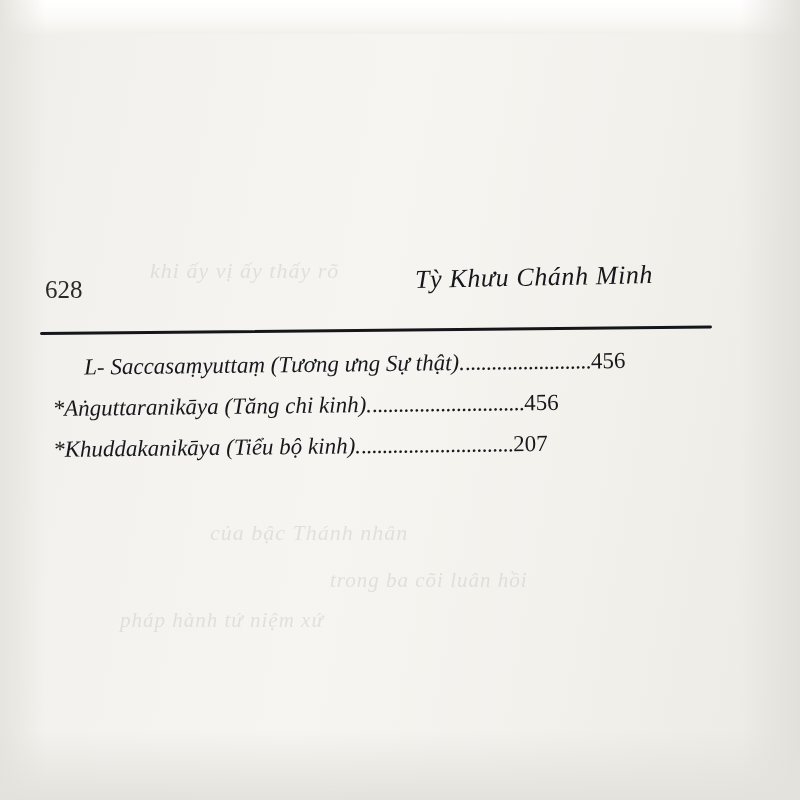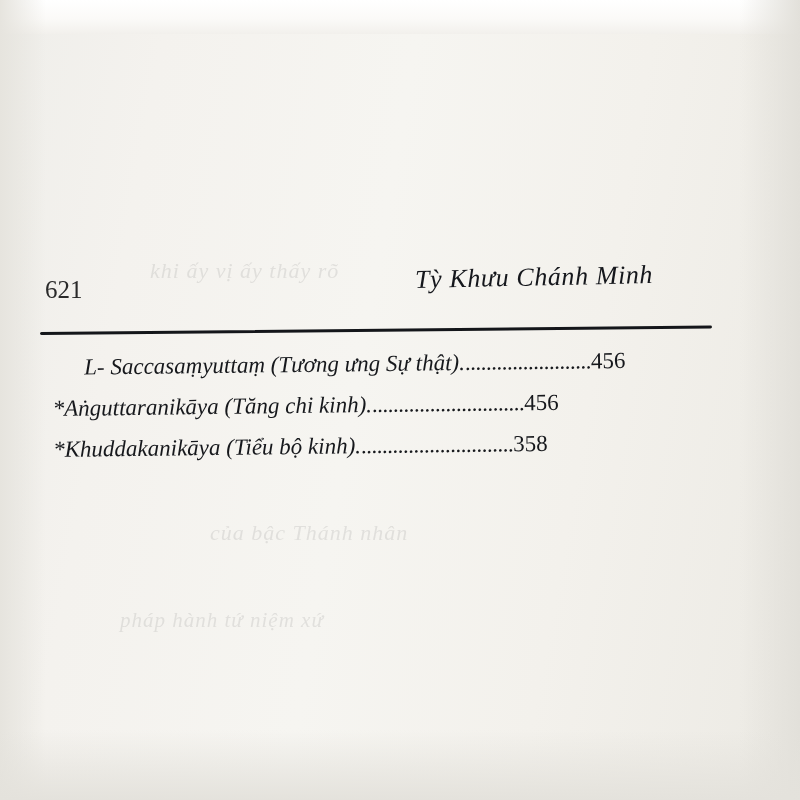--- a/index.html
+++ b/index.html
@@ -135,41 +135,42 @@
 <div class="page-photo">
   <div class="book-page">
 
     <div class="page-top-shade"></div>
     <div class="page-left-shade"></div>
     <div class="page-right-shade"></div>
     <div class="page-bottom-shade"></div>
 
     <div class="ghost-text" style="left:150px; top:258px; font-size:22px;">khi ấy vị ấy thấy rõ</div>
     <div class="ghost-text" style="left:210px; top:520px; font-size:22px;">của bậc Thánh nhân</div>
+    <div class="ghost-text" style="left:330px; top:568px; font-size:21px;">trong ba cõi luân hồi</div>
     <div class="ghost-text" style="left:120px; top:608px; font-size:21px;">pháp hành tứ niệm xứ</div>
 
-    <div class="folio">621</div>
+    <div class="folio">628</div>
 
     <div class="running-head">Tỳ Khưu Chánh Minh</div>
 
     <div class="rule"></div>
 
     <div class="toc">
 
       <div class="toc-line l1">
         <span class="t-ital">L- Saccasaṃyuttaṃ</span>
         <span class="t-ital">(Tương ưng Sự thật).</span><span class="leader">........................</span><span class="pg">456</span>
       </div>
 
       <div class="toc-line l2">
         <span class="t-ital">*Aṅguttaranikāya</span>
         <span class="t-ital">(Tăng chi kinh).</span><span class="leader">.............................</span><span class="pg">456</span>
       </div>
 
       <div class="toc-line l3">
         <span class="t-ital">*Khuddakanikāya</span>
-        <span class="t-ital">(Tiểu bộ kinh).</span><span class="leader">.............................</span><span class="pg">358</span>
+        <span class="t-ital">(Tiểu bộ kinh).</span><span class="leader">.............................</span><span class="pg">207</span>
       </div>
 
     </div>
 
   </div>
 </div>
 
 </body></html>

